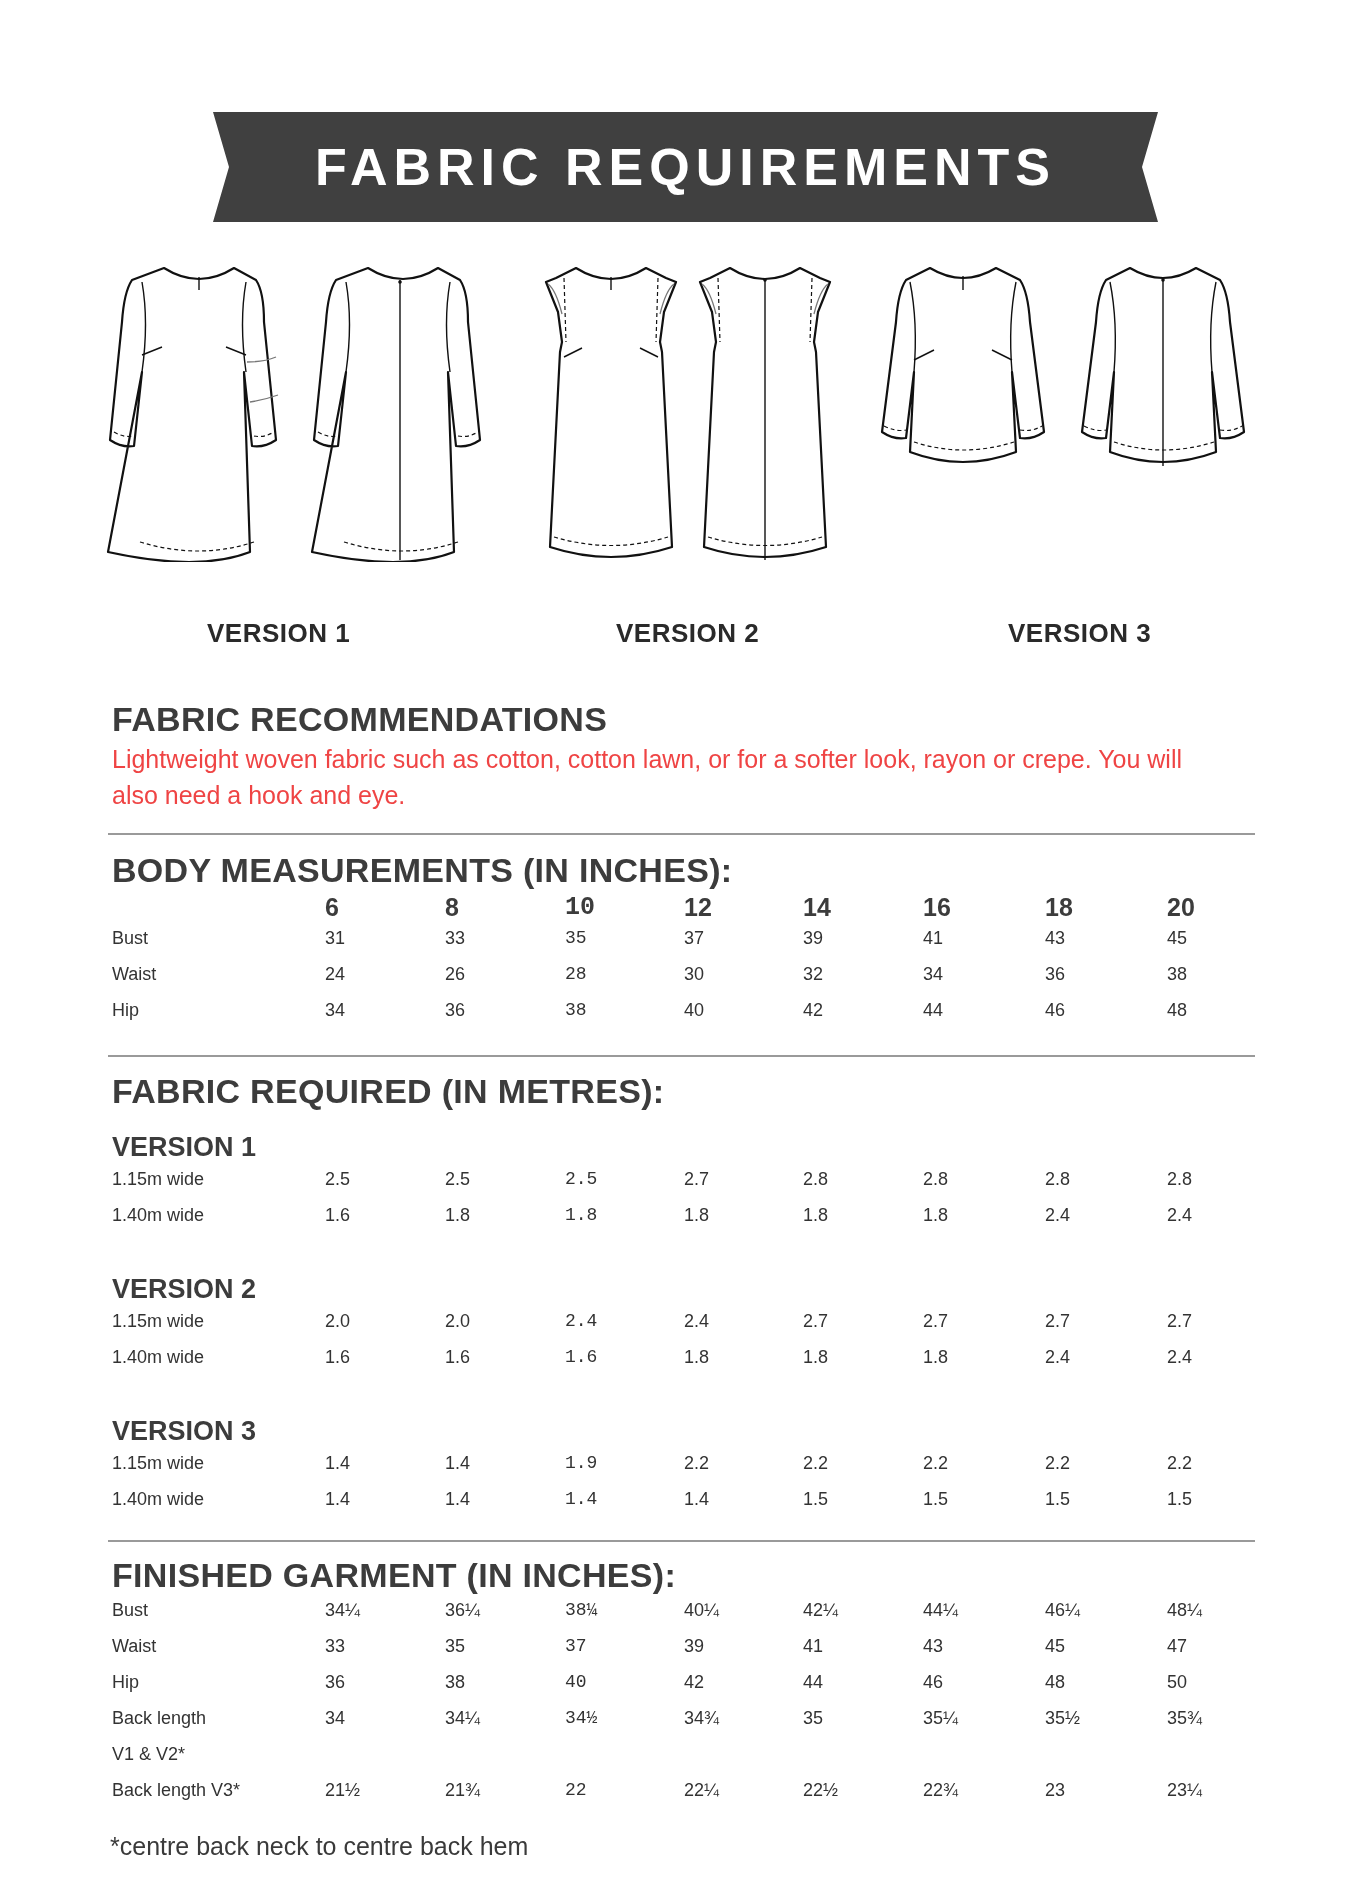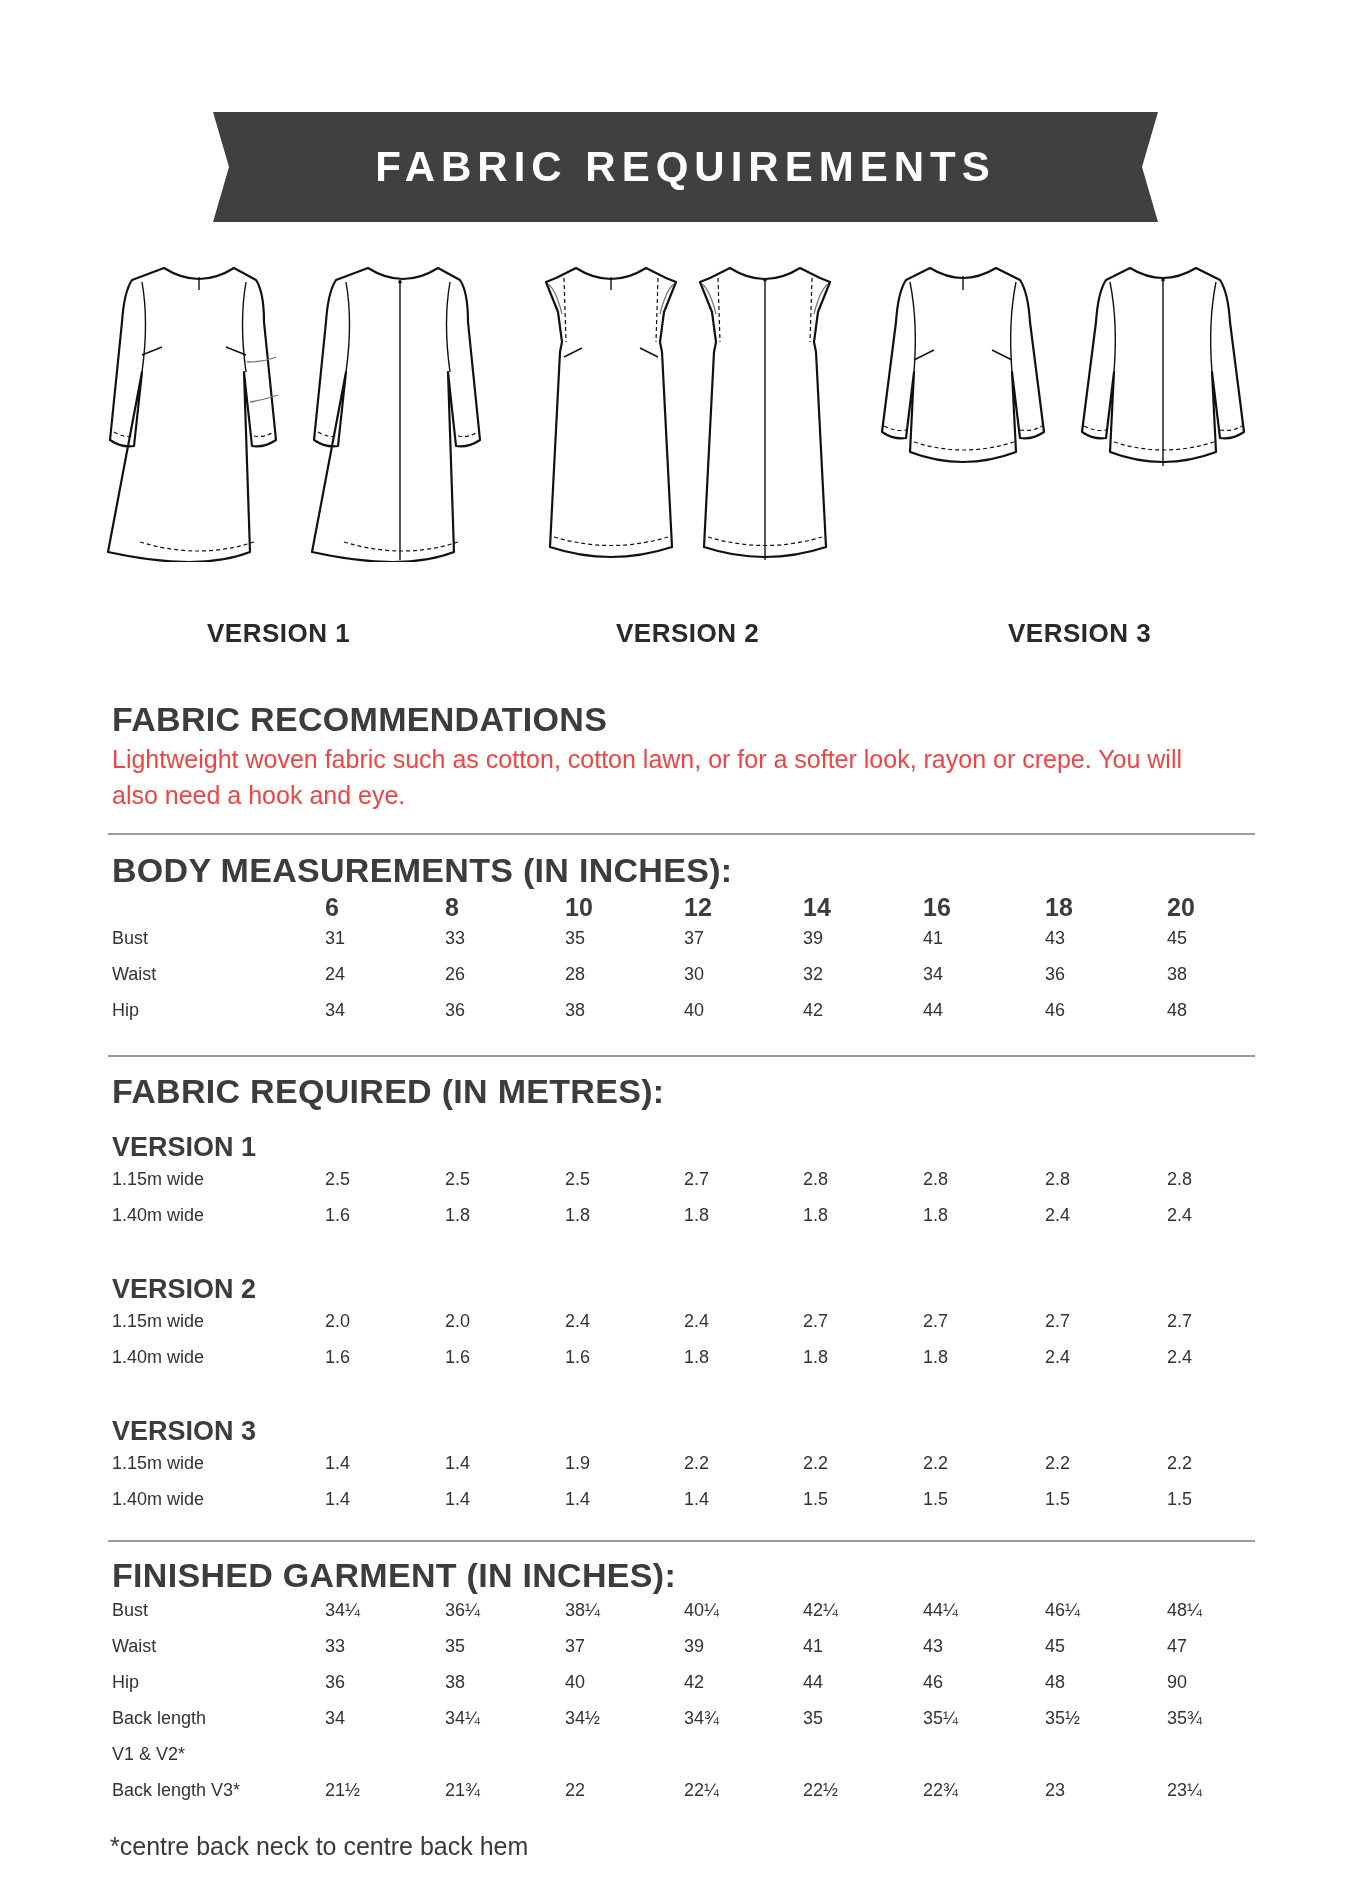--- a/index.html
+++ b/index.html
@@ -2,32 +2,32 @@
 <html><head>
 <meta charset="utf-8">
 <style>
   html, body { margin: 0; padding: 0; background: #ffffff; }
   body { width: 1364px; height: 1894px; position: relative; overflow: hidden;
          font-family: "Liberation Sans", "DejaVu Sans", sans-serif; color: #333333; }
   .abs { position: absolute; }
   .banner { left: 213px; top: 112px; width: 945px; height: 110px; }
   .banner svg { position: absolute; left: 0; top: 0; }
   .banner-title { position: absolute; left: 0; top: 0; width: 945px; height: 88px; line-height: 110px;
-                  text-align: center; color: #ffffff; font-weight: bold; font-size: 42px; letter-spacing: 6px; }
+                  text-align: center; color: #ffffff; font-weight: bold; font-size: 52px; letter-spacing: 6px; }
   .illus { top: 262px; }
   .version-label { top: 618px; font-weight: bold; font-size: 26px; color: #2a2a2a; letter-spacing: 0.5px; }
   .h2 { font-weight: bold; font-size: 34px; color: #3c3c3c; left: 112px; letter-spacing: 0.3px; }
   .h3 { font-weight: bold; font-size: 27px; color: #3c3c3c; left: 112px; }
   .body-text { left: 112px; width: 1150px; font-size: 25px; line-height: 36px; color: #ef4444; }
   .divider { left: 108px; width: 1147px; height: 0; border-top: 2px solid #9a9a9a; }
   .row { left: 0; width: 1364px; height: 36px; font-size: 18px; color: #333; }
   .row .lbl { position: absolute; left: 112px; top: 0; white-space: nowrap; }
   .row .c { position: absolute; top: 0; white-space: nowrap; }
   .row.head { font-weight: bold; color: #3c3c3c; font-size: 25px; }
-  .c0 { left: 325px; } .c1 { left: 445px; } .c2 { left: 565px; } .c3 { left: 684px; }
+  .c0 { left: 325px; } .c1 { left: 445px; } .c2 { left: 565px; font-family: Liberation Mono, monospace; } .c3 { left: 684px; }
   .c4 { left: 803px; text-align: right; } .c5 { left: 923px; } .c6 { left: 1045px; } .c7 { left: 1167px; text-align: right; }
   .footnote { left: 110px; top: 1832px; font-size: 25px; color: #3a3a3a; }
   svg .o { fill: #fff; stroke: #111; stroke-width: 2.2; stroke-linejoin: round; stroke-linecap: round; }
   svg .l { fill: none; stroke: #111; stroke-width: 1.4; }
   svg .g { fill: none; stroke: #777; stroke-width: 1.3; }
   svg .d { fill: none; stroke: #111; stroke-width: 1.2; stroke-dasharray: 4 3; }
 </style>
 </head>
 <body>
 
@@ -244,21 +244,21 @@
 </div>
 <div class="abs row" style="top:1672px">
   <span class="lbl">Hip</span>
   <span class="c c0">36</span>
   <span class="c c1">38</span>
   <span class="c c2">40</span>
   <span class="c c3">42</span>
   <span class="c c4">44</span>
   <span class="c c5">46</span>
   <span class="c c6">48</span>
-  <span class="c c7">90</span>
+  <span class="c c7">50</span>
 </div>
 <div class="abs row" style="top:1708px">
   <span class="lbl">Back length</span>
   <span class="c c0">34</span>
   <span class="c c1">34¼</span>
   <span class="c c2">34½</span>
   <span class="c c3">34¾</span>
   <span class="c c4">35</span>
   <span class="c c5">35¼</span>
   <span class="c c6">35½</span>

